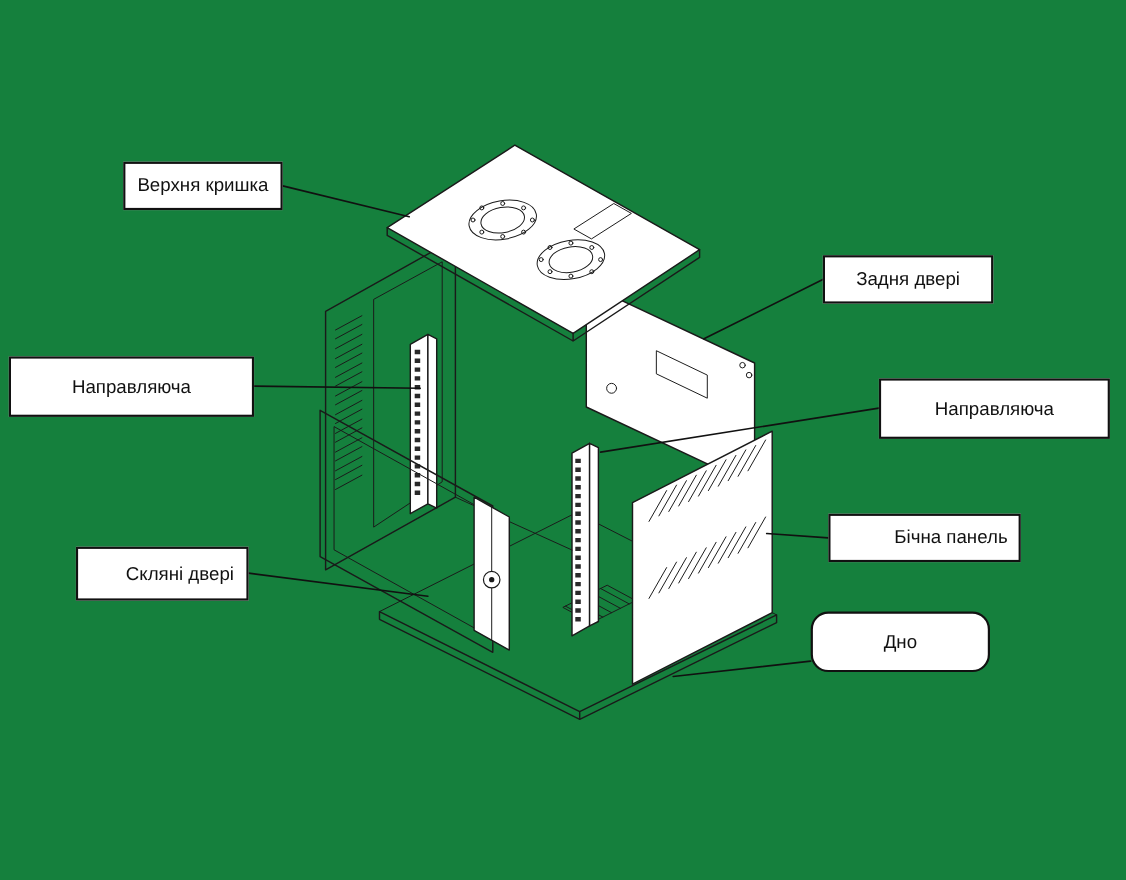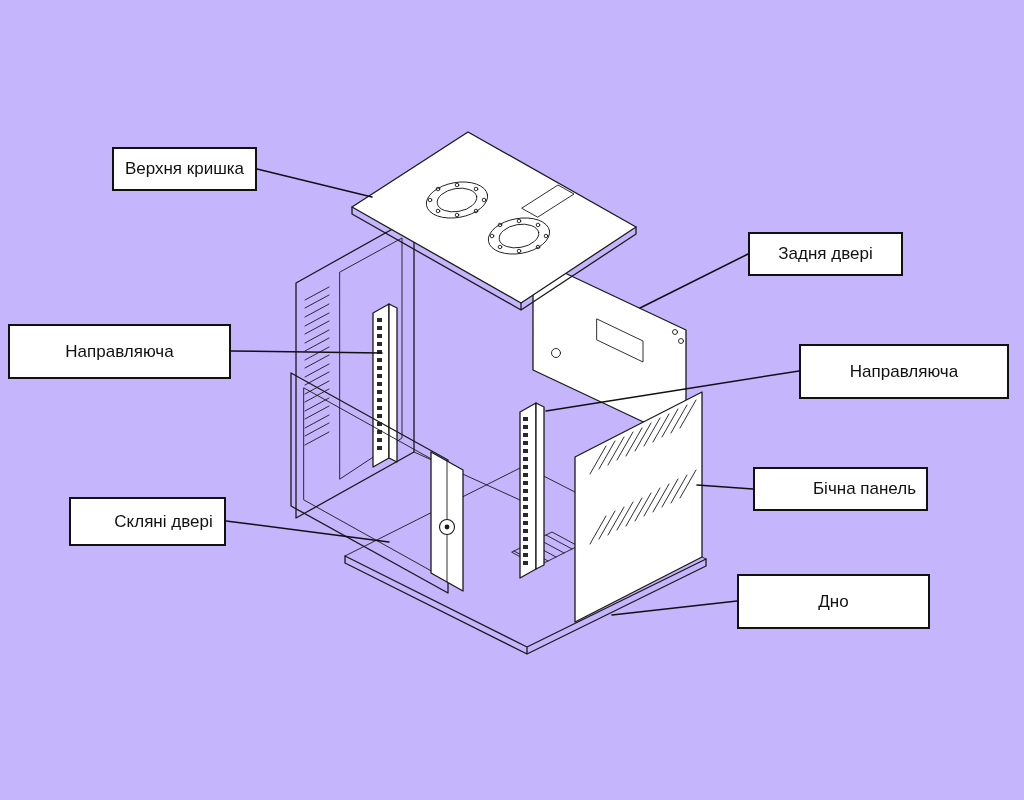--- a/index.html
+++ b/index.html
@@ -1,17 +1,17 @@
 <!DOCTYPE html>
 <html><head>
 <meta charset="utf-8">
 <style>
   html, body { margin:0; padding:0; background:#ffffff; }
   .stage {
-    position:relative; width:1024px; height:800px; background:#c4b5fd;
+    position:relative; width:1024px; height:800px; background:#15803d;
     font-family:"Liberation Sans", sans-serif; overflow:hidden;
   }
   .stage svg { position:absolute; left:0; top:0; }
   .label-box {
     position:absolute; background:#ffffff; border:2px solid #111;
     display:flex; align-items:center; justify-content:center;
     font-size:17px; color:#111; text-align:center; box-sizing:border-box;
     white-space:nowrap;
   }
   .ln    { stroke:#1a1a1a; stroke-width:1.3; fill:none; stroke-linecap:round; stroke-linejoin:round; }
@@ -127,15 +127,15 @@
   <div class="label-box" style="left:748px; top:232px; width:155px; height:44px;">Задня двері</div>
 
   <div class="label-box" style="left:8px; top:324px; width:223px; height:55px;">Направляюча</div>
 
   <div class="label-box" style="left:799px; top:344px; width:210px; height:55px;">Направляюча</div>
 
   <div class="label-box" style="left:753px; top:467px; width:175px; height:44px;padding-left:48px;">Бічна панель</div>
 
   <div class="label-box" style="left:69px; top:497px; width:157px; height:49px;padding-left:32px;">Скляні двері</div>
 
-  <div class="label-box" style="left:737px; top:574px; width:193px; height:55px;">Дно</div>
+  <div class="label-box" style="left:737px; top:556px; width:163px; height:55px;border-radius:16px;">Дно</div>
 
 </div>
 
 </body></html>

